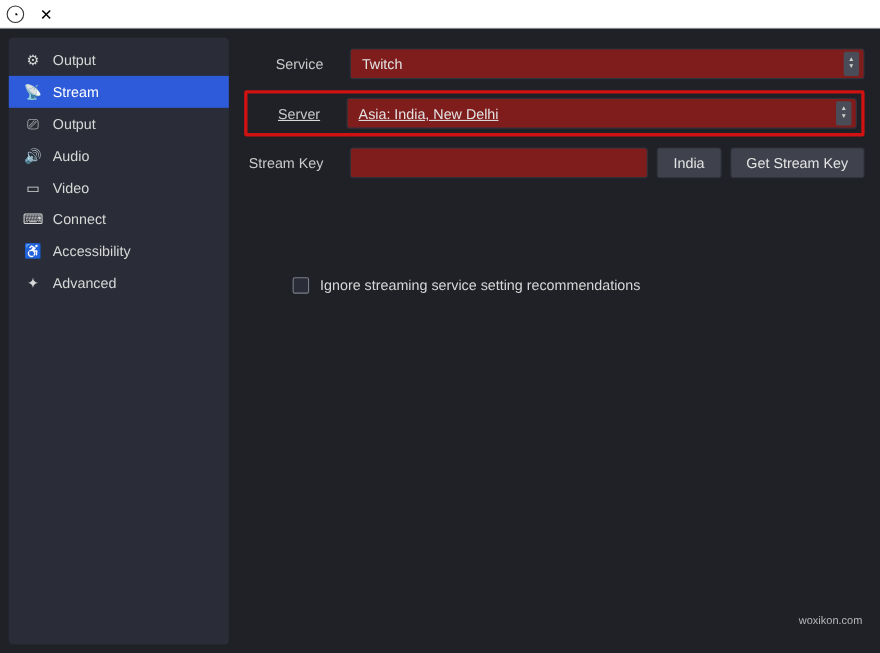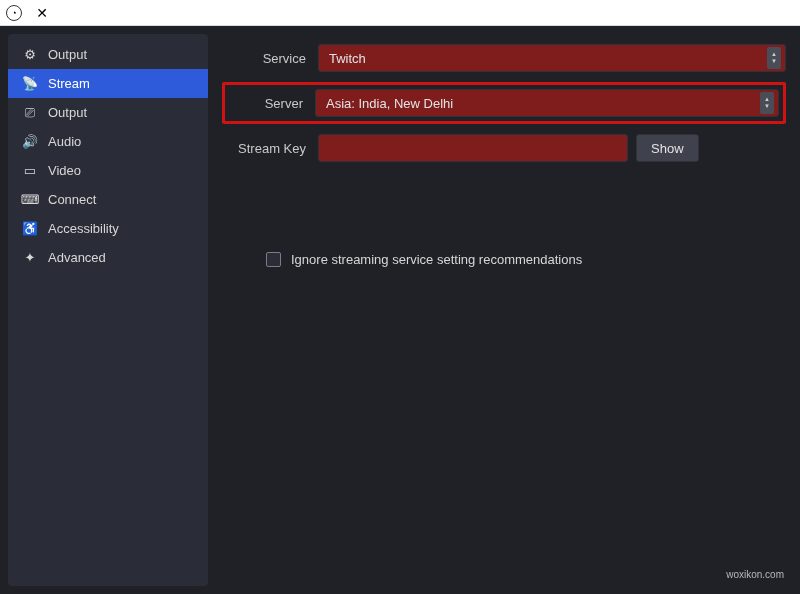--- a/index.html
+++ b/index.html
@@ -70,21 +70,21 @@
       position: relative;
     }
     .form-row {
       display: flex;
       align-items: center;
       margin-bottom: 10px;
     }
     .form-label {
       width: 96px;
       text-align: right;
-      padding-right: 12px;
+      padding-right: 24px;
       color: #c9c9c9;
     }
     .select, .text-input {
       flex: 1;
       height: 28px;
       background: #7f1d1d;
       border: 1px solid #2f323b;
       border-radius: 3px;
       color: #e3e3e3;
       padding: 0 10px;
@@ -105,21 +105,21 @@
       font-size: 6px;
       line-height: 7px;
       color: #cfcfcf;
     }
     .highlight-box {
       border: 3px solid #d11212;
       padding: 4px;
       border-radius: 2px;
       margin-bottom: 10px;
     }
-    .highlight-box .form-row { margin-bottom: 0; }
+    .highlight-box .form-row { margin-bottom: 0; text-decoration: underline; }
     .btn {
       height: 28px;
       padding: 0 14px;
       background: #3f424d;
       border: 1px solid #2f323b;
       border-radius: 3px;
       color: #e3e3e3;
       display: inline-flex;
       align-items: center;
       cursor: pointer;
@@ -136,21 +136,21 @@
       gap: 10px;
     }
     .checkbox {
       width: 15px; height: 15px;
       border: 1px solid #7a7d87;
       border-radius: 2px;
       background: #2a2d37;
     }
     .watermark {
       position: absolute;
-      bottom: 6px; right: 8px;
+      bottom: 16px; right: 8px;
       font-size: 10px;
       color: #b8b8b8;
     }
   </style>
 </head>
 <body>
 
 <div class="titlebar">
   <span class="app-icon">◔</span>
   <span class="close">✕</span>
@@ -211,21 +211,22 @@
         </div>
       </div>
     </div>
 
     <div class="form-row key-row">
       <div class="form-label">Stream Key</div>
       <div class="text-input">
         <span></span>
       </div>
       <div class="btns">
-        <div class="btn">Show</div>
+        <div class="btn">India</div>
+        <div class="btn">Get Stream Key</div>
       </div>
     </div>
 
 
     <div class="checkbox-row">
       <div class="checkbox"></div>
       <span>Ignore streaming service setting recommendations</span>
     </div>
 
     <div class="watermark">woxikon.com</div>

